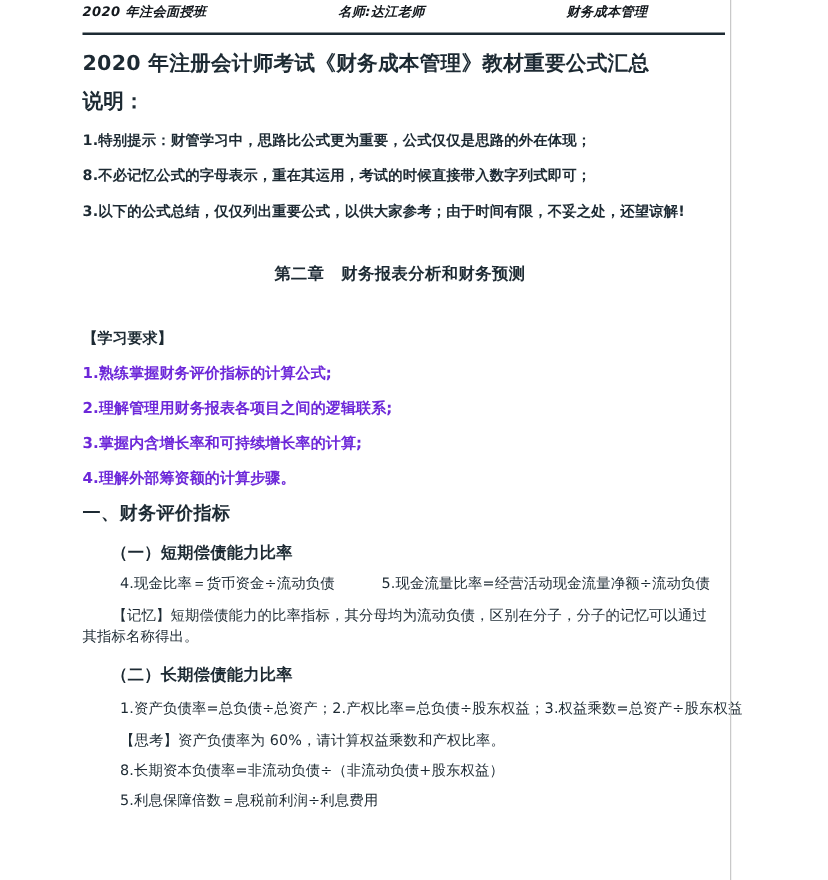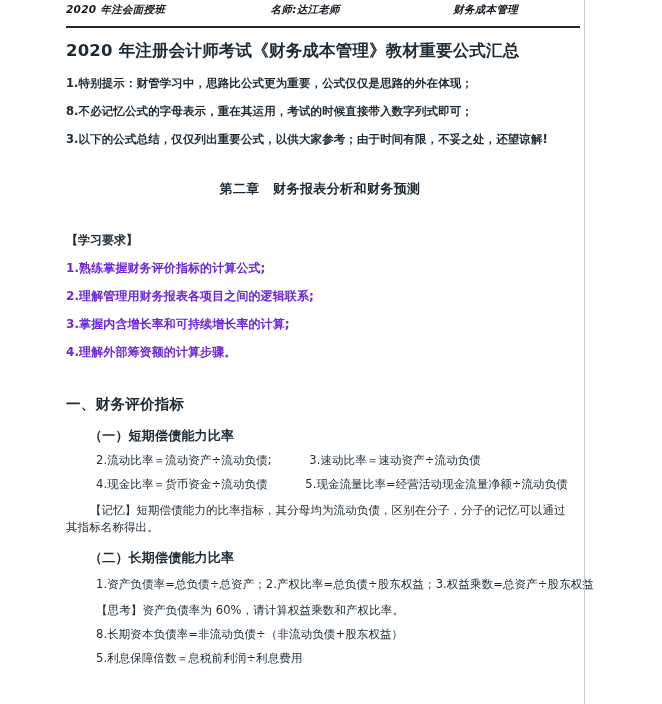--- a/index.html
+++ b/index.html
@@ -111,21 +111,21 @@
     font-weight: bold;
     line-height: 1.5;
     margin-top: 10px;
     color: #6d28d9;
     letter-spacing: 0.1px;
   }
 
   .section-h1 {
     font-size: 14.5px;
     font-weight: bold;
-    margin-top: 34px;
+    margin-top: 10px;
     letter-spacing: 0.3px;
     color: #1d2a33;
   }
   .section-h2 {
     font-size: 13px;
     font-weight: bold;
     margin-top: 13px;
     padding-left: 23px;
     letter-spacing: 0.2px;
     color: #1d2a33;
@@ -170,37 +170,37 @@
     <div class="rh-cell rh-left">2020 年注会面授班</div>
     <div class="rh-cell rh-mid">名师:达江老师</div>
     <div class="rh-cell rh-right">财务成本管理</div>
   </div>
 
   <div class="header-rule"></div>
 
   <div class="content">
 
     <div class="doc-title">2020 年注册会计师考试《财务成本管理》教材重要公式汇总</div>
+    <div class="doc-subtitle">说明：</div>
 
     <div class="note-line">1.特别提示：财管学习中，思路比公式更为重要，公式仅仅是思路的外在体现；</div>
     <div class="note-line">8.不必记忆公式的字母表示，重在其运用，考试的时候直接带入数字列式即可；</div>
     <div class="note-line">3.以下的公式总结，仅仅列出重要公式，以供大家参考；由于时间有限，不妥之处，还望谅解!</div>
 
     <div class="chapter-heading">第二章　财务报表分析和财务预测</div>
 
     <div class="req-bracket">【学习要求】</div>
     <div class="req-line">1.熟练掌握财务评价指标的计算公式;</div>
     <div class="req-line">2.理解管理用财务报表各项目之间的逻辑联系;</div>
     <div class="req-line">3.掌握内含增长率和可持续增长率的计算;</div>
     <div class="req-line">4.理解外部筹资额的计算步骤。</div>
 
     <div class="section-h1">一、财务评价指标</div>
 
     <div class="section-h2">（一）短期偿债能力比率</div>
-    <div class="formula-line tight">2.流动比率＝流动资产÷流动负债;          3.速动比率＝速动资产÷流动负债</div>
     <div class="formula-line tight">4.现金比率＝货币资金÷流动负债          5.现金流量比率=经营活动现金流量净额÷流动负债</div>
     <div class="para hang">【记忆】短期偿债能力的比率指标，其分母均为流动负债，区别在分子，分子的记忆可以通过其指标名称得出。</div>
 
     <div class="section-h2">（二）长期偿债能力比率</div>
     <div class="formula-line">1.资产负债率=总负债÷总资产；2.产权比率=总负债÷股东权益；3.权益乘数=总资产÷股东权益</div>
     <div class="para indent2">【思考】资产负债率为 60%，请计算权益乘数和产权比率。</div>
     <div class="formula-line tight">8.长期资本负债率=非流动负债÷（非流动负债+股东权益）</div>
     <div class="formula-line tight">5.利息保障倍数＝息税前利润÷利息费用</div>
 
   </div>

